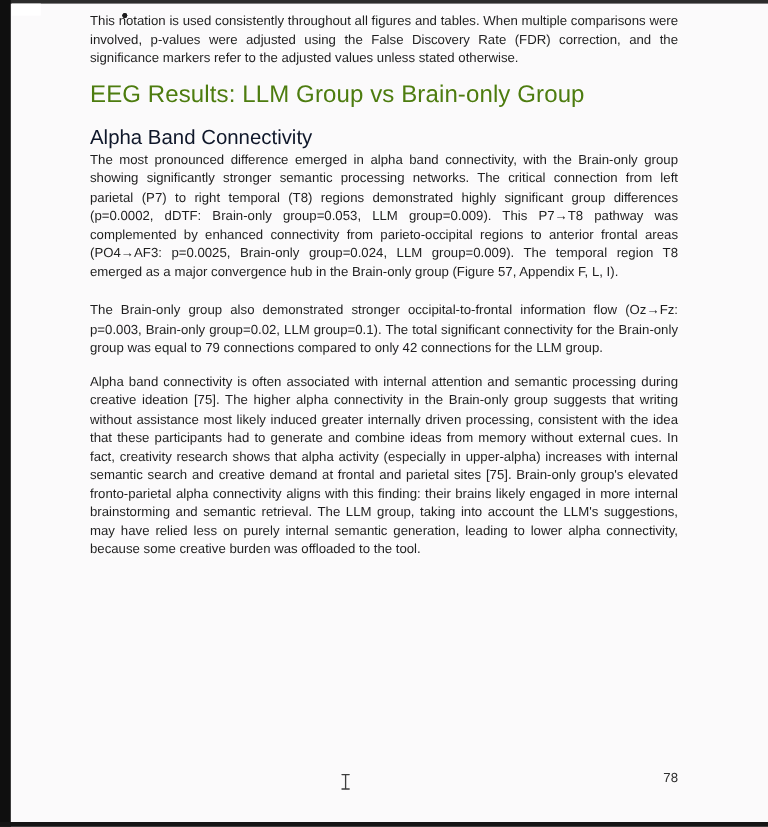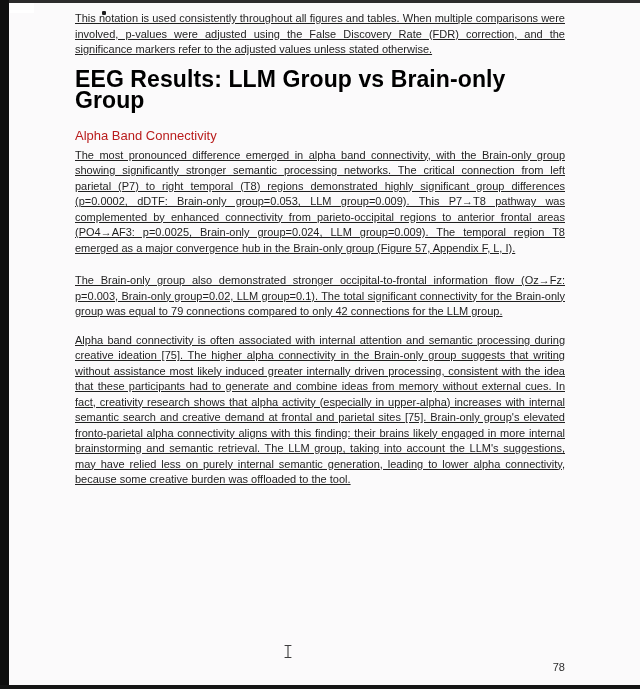--- a/index.html
+++ b/index.html
@@ -22,38 +22,38 @@
   }
   ul.bullet-list { list-style: none; margin: 5px 0 0 0; padding: 0; }
   ul.bullet-list li { position: relative; padding-left: 43px; }
   .dot {
     position: absolute; left: 27px; top: 5.5px;
     width: 4px; height: 4px; border-radius: 50%;
     background: #1d1d1d;
   }
   li i { font-style: italic; }
 
-  .body { margin: 0; text-align: justify; text-decoration: underline; }
+  .body { margin: 0; text-align: justify; }
   .notation { margin-top: 11px; }
   h1 {
     margin: 11px 0 0 0;
-    font-size: 23px; line-height: 21px; font-weight: 700;
-    color: #000000; letter-spacing: 0.1px;
+    font-size: 20px; line-height: 21px; font-weight: 400;
+    color: #4d7c0f; letter-spacing: 0.1px;
   }
   h2 {
     margin: 17px 0 0 0;
-    font-size: 13px; line-height: 16px; font-weight: 400;
-    color: #b91c1c;
+    font-size: 17px; line-height: 16px; font-weight: 400;
+    color: #0f172a;
   }
   .p1 { margin-top: 4px; }
   .p2 { margin-top: 17px; }
   .p3 { margin-top: 13px; }
 
   .page-number {
-    position: absolute; left: 75px; top: 660px; width: 490px;
+    position: absolute; left: 75px; top: 642px; width: 490px;
     text-align: right;
     font-size: 11px; line-height: 14px; color: #2e2e2e;
   }
   .ibeam { position: absolute; left: 283px; top: 644px; }
 </style>
 </head>
 <body>
 
 <div>
   <div class="top-line"></div>

